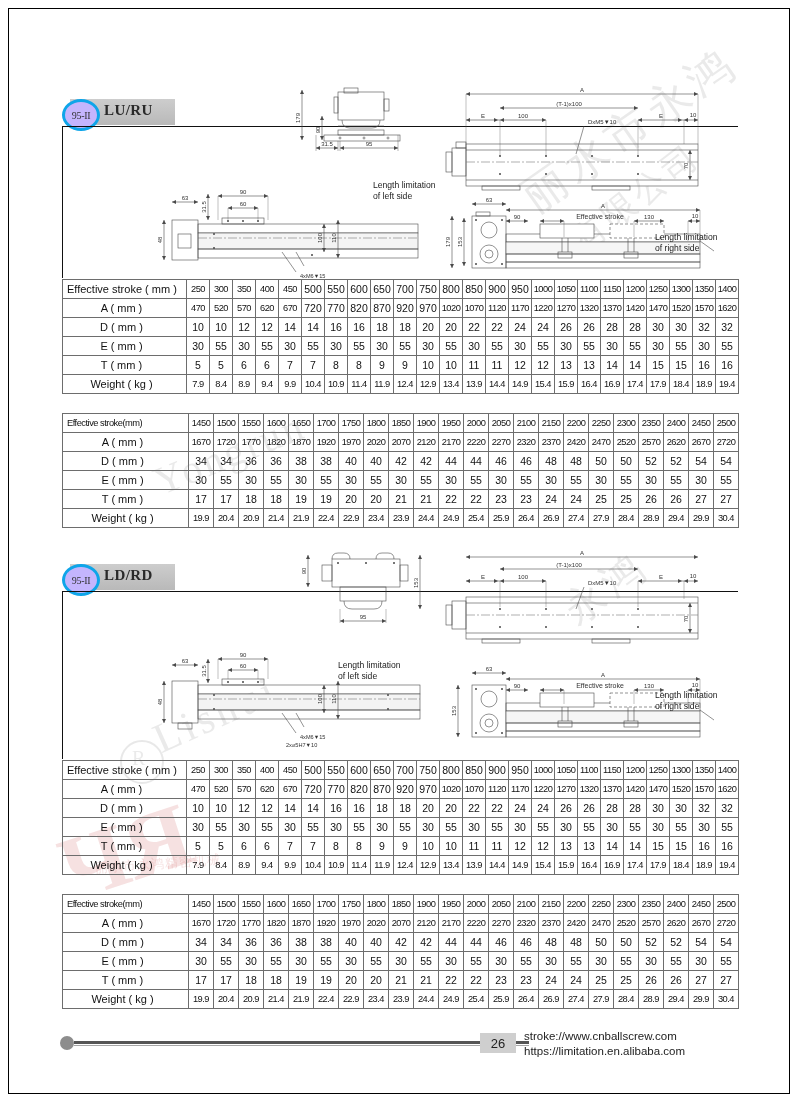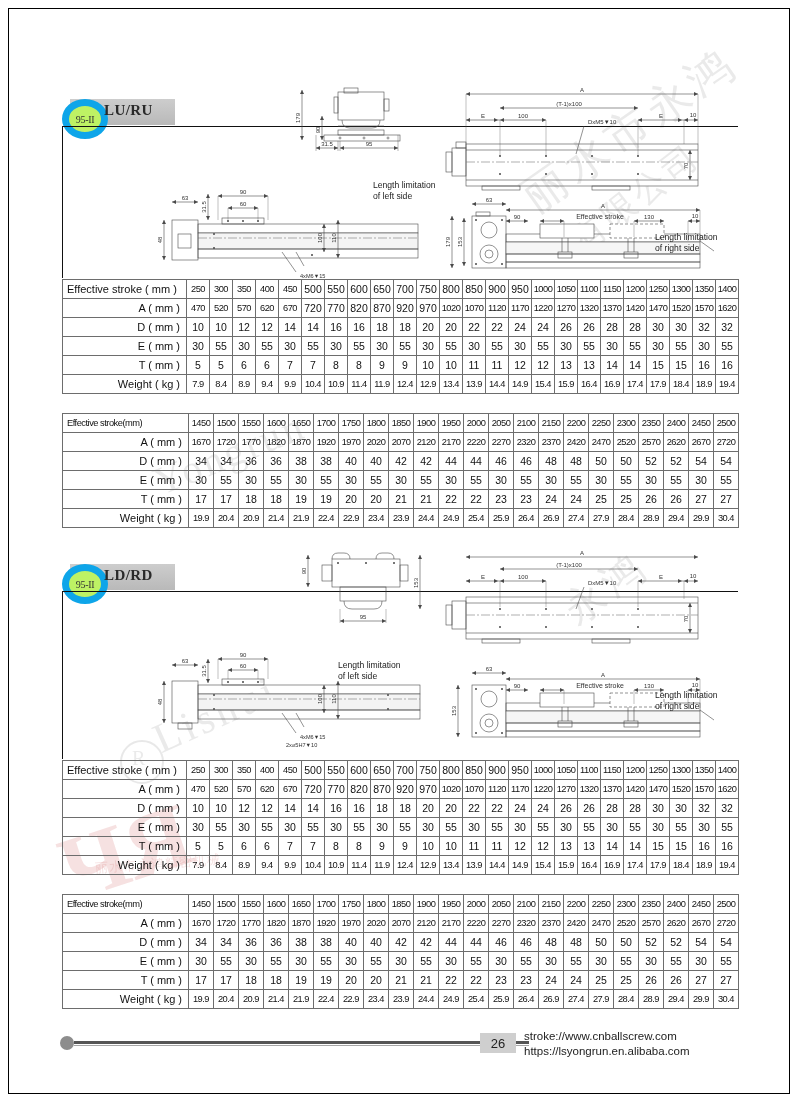--- a/index.html
+++ b/index.html
@@ -13,36 +13,36 @@
   .logo{position:absolute;left:0;top:2px;width:58px;height:42px;}
   .brand{position:absolute;left:72px;top:6px;font-family:"Liberation Serif",serif;font-weight:bold;font-size:19.5px;letter-spacing:.3px;color:#111;white-space:nowrap;}
   .hrule{position:absolute;left:72px;top:37px;width:620px;height:3px;background:#555;}
   .hrule2{position:absolute;left:72px;top:41px;width:620px;height:1px;background:#9a9a9a;}
 
   
   .badge{position:absolute;height:26px;display:flex;align-items:center;}
   .badge .plate{position:absolute;left:8px;top:0;height:26px;width:105px;
     background:linear-gradient(to bottom,#cdcdcd,#b9b9b9);}
   .badge .circ{position:absolute;left:0;top:0;width:32px;height:26px;border-radius:50%;
-    background:#bef264;border:7px solid #0ea5e9;display:flex;align-items:center;justify-content:center;}
+    background:#c4b5fd;border:3px solid #0ea5e9;display:flex;align-items:center;justify-content:center;}
   .badge .num{font-family:"Liberation Serif",serif;font-size:10px;color:#333;letter-spacing:-.3px;}
   .badge .lab{position:absolute;left:42px;top:3px;font-family:"Liberation Serif",serif;
     font-size:15px;font-weight:600;color:#2a2a2a;letter-spacing:.4px;text-align:right;}
 
   
   .dwgbox{position:absolute;border-left:1px solid #111;border-top:1px solid #111;box-sizing:border-box;}
 
   .dwg{position:absolute;}
   .dwg svg{display:block;}
 
   
   table.spec{position:absolute;border-collapse:collapse;table-layout:fixed;padding-left:24px;}
   table.spec td{border:1px solid #6d6d6d;text-align:center;vertical-align:middle;
     font-size:10.5px;height:18px;padding:0;color:#111;background:transparent;white-space:nowrap;}
-  table.spec td.lab{text-align:right;padding-right:6px;font-size:11px;}
+  table.spec td.lab{padding-right:6px;font-size:11px;}
   table.spec td.lab.hdr{text-align:left;padding-left:4px;padding-right:2px;}
   table.spec td.tight{font-size:9.3px;letter-spacing:-.5px;}
 
   
   .wm{position:absolute;pointer-events:none;user-select:none;}
   .wm-t{font-family:"Liberation Serif",serif;color:rgba(150,150,150,.20);white-space:nowrap;}
   .wm-red{color:rgba(214,120,120,.22);}
   .wm-ring{border-radius:50%;border:2px solid rgba(150,150,150,.22);}
 
   
@@ -1114,15 +1114,15 @@
       </tr>
     </tbody>
   </table>
 
   <div class="fdot"></div>
   <div class="frule"></div>
   <div class="frule2"></div>
   <div class="pgnum">26</div>
   <div class="furl">
     <div>stroke://www.cnballscrew.com</div>
-    <div>https://lsyongrun.en.alibaba.com</div>
+    <div>https://limitation.en.alibaba.com</div>
   </div>
 </div>
 
 </body></html>

